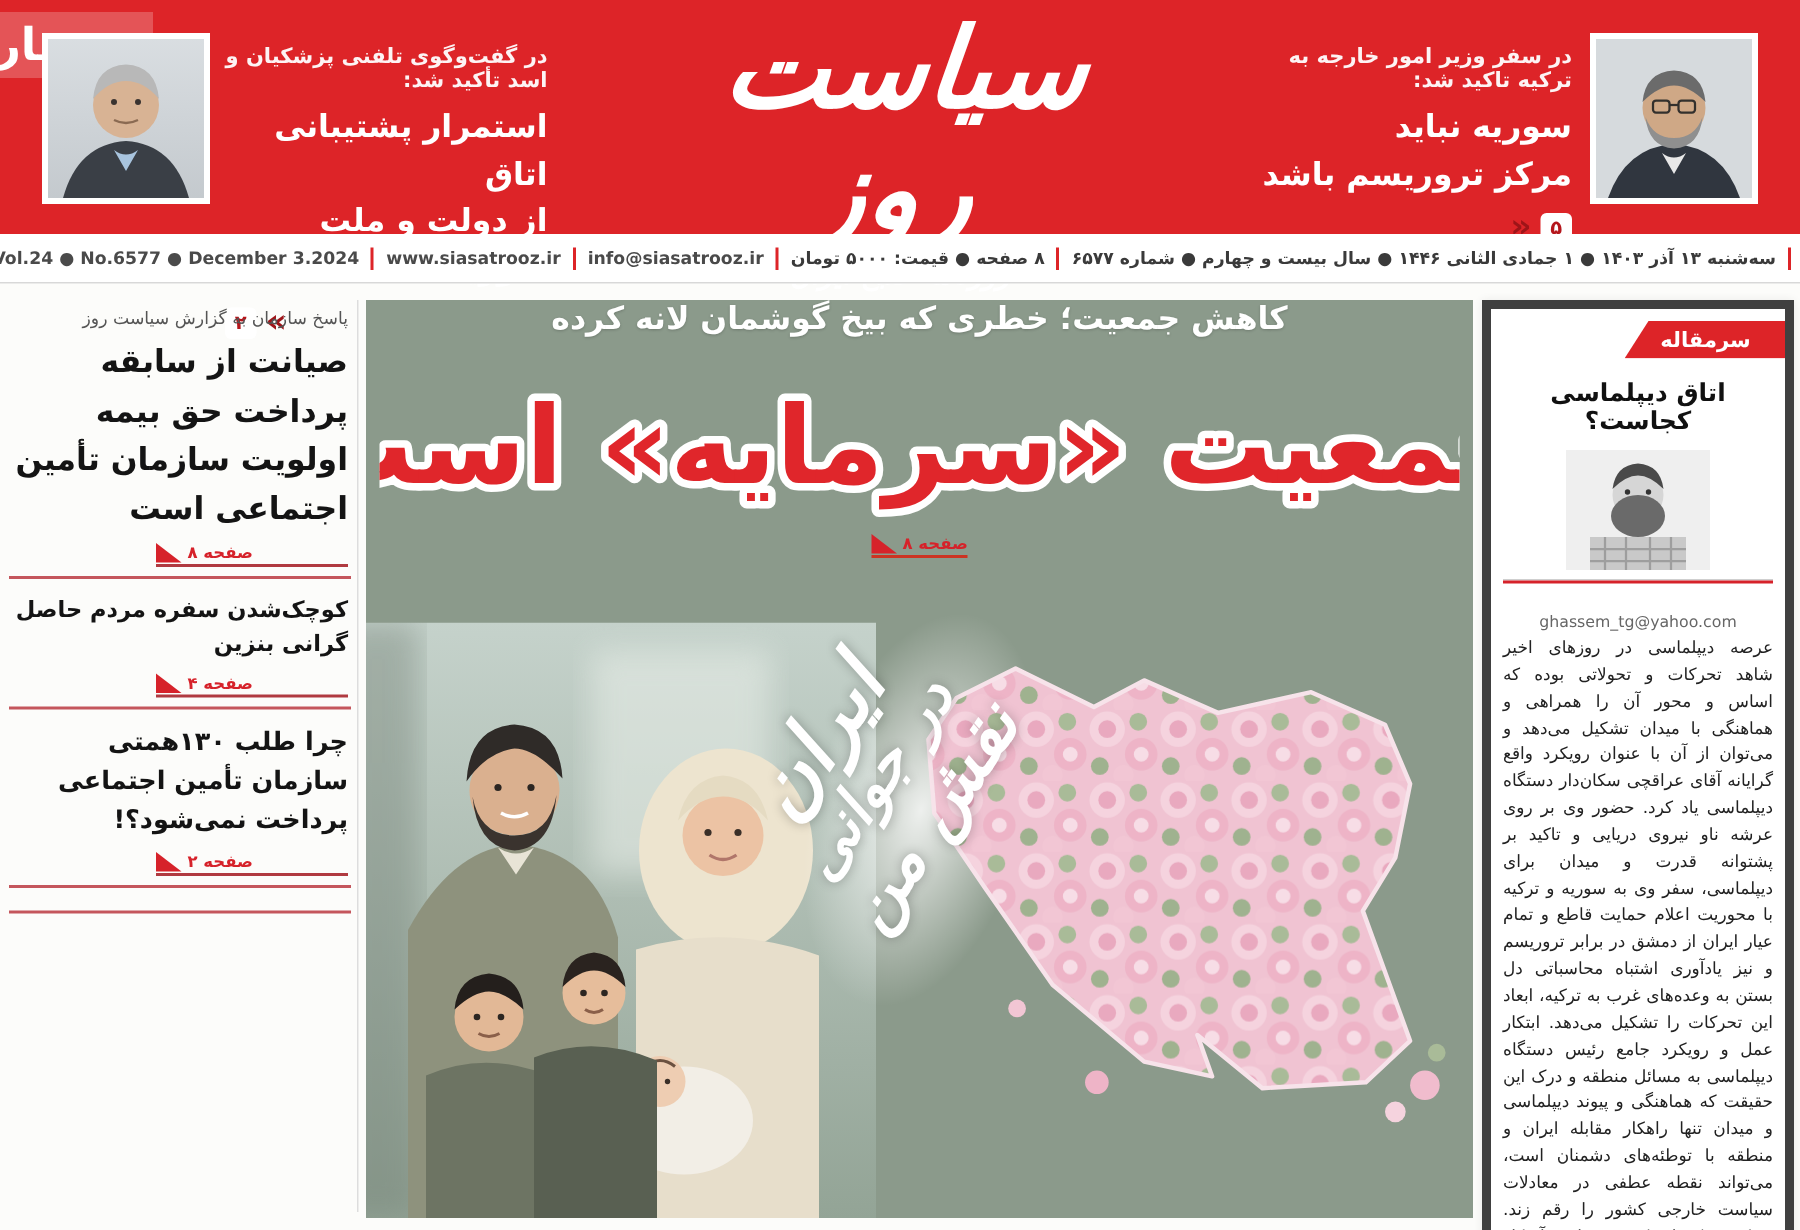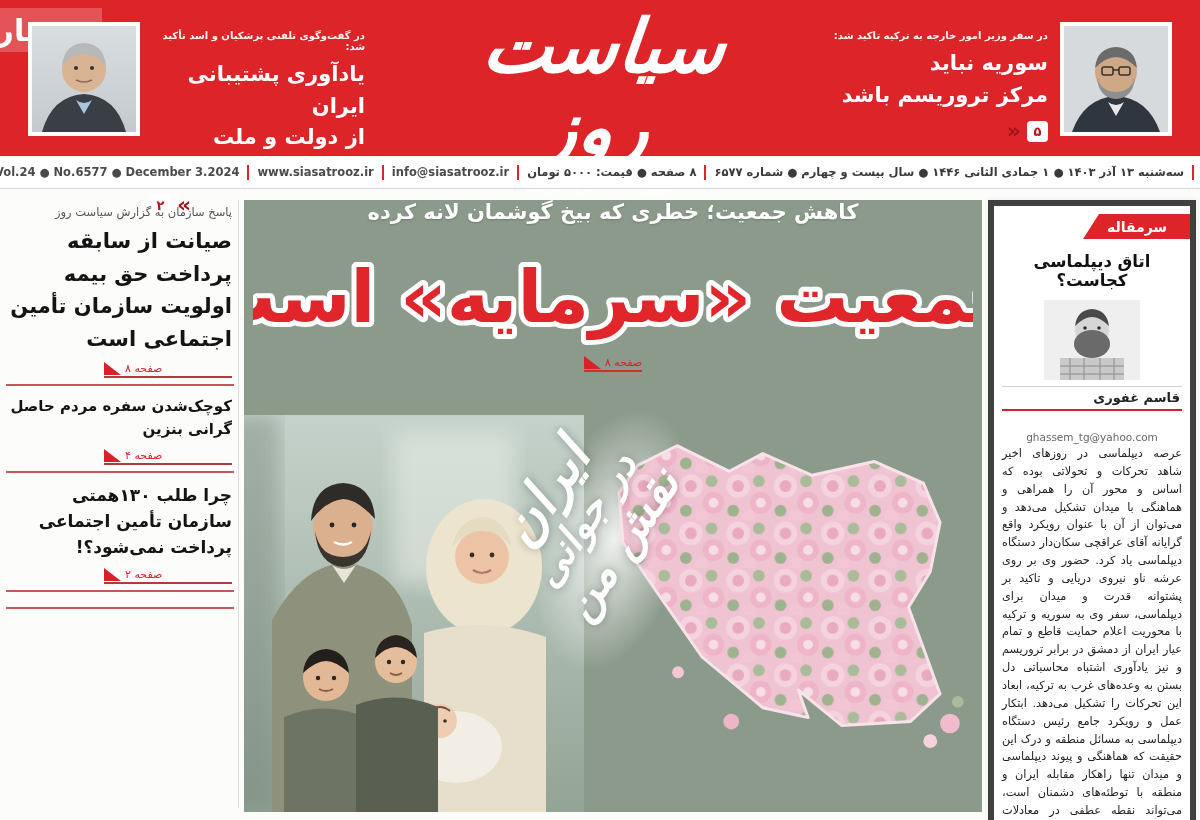--- a/index.html
+++ b/index.html
@@ -10,21 +10,21 @@
   .hdr { position:absolute; left:0; top:0; width:1200px; height:156px; background:#dd2428; }
   .watermark { position:absolute; left:-18px; top:8px; width:120px; height:44px; background:rgba(255,255,255,.22);
     color:#fff; font-weight:bold; font-size:30px; display:flex; align-items:center; justify-content:center; overflow:hidden; }
   .hdr-photo { position:absolute; top:22px; width:112px; height:114px; border:4px solid #fff; background:#cfd4d8; overflow:hidden; }
   .hdr-photo svg { display:block; }
   .hp-left { left:28px; }
   .hp-right { right:28px; }
   .hdr-txt { position:absolute; top:30px; direction:rtl; text-align:right; color:#fff; }
   .ht-left { left:150px; width:215px; }
   .ht-right { right:152px; width:230px; }
-  .hdr-kicker { font-size:10px; font-weight:bold; opacity:.95; margin-bottom:7px; }
+  .hdr-kicker { font-size:14px; font-weight:bold; opacity:.95; margin-bottom:7px; }
   .hdr-title { font-size:21px; font-weight:bold; line-height:1.5; }
   .pageflag { margin-top:9px; display:flex; align-items:center; gap:6px; direction:ltr; }
   .ht-left .pageflag { justify-content:flex-start; }
   .ht-right .pageflag { justify-content:flex-end; }
   .numbox { width:21px; height:21px; background:#fff; border-radius:4px; color:#b5161c; font-weight:bold;
     font-size:13px; display:inline-flex; align-items:center; justify-content:center; }
   .chev { color:#9e1418; font-size:22px; font-weight:bold; line-height:1; }
   .masthead { position:absolute; left:420px; top:6px; width:360px; text-align:center; color:#fff; }
   .masthead-title { font-family:"DejaVu Serif", serif; font-style:italic; font-weight:bold; font-size:74px;
     line-height:1.1; letter-spacing:-2px; transform:skewX(-6deg); }
@@ -44,21 +44,21 @@
   .leftcol { position:absolute; left:6px; top:196px; width:228px; direction:rtl; }
   .story { padding:9px 2px 6px; border-bottom:2px solid #c4565c; }
   .story-kicker { font-size:11.5px; font-weight:normal; color:#555; margin-bottom:6px; }
   .story-title { font-weight:bold; color:#141414; text-align:right; line-height:1.55; }
   .t-xl { font-size:21px; }
   .t-lg { font-size:15px; }
   .t-md { font-size:17px; }
   .pageref { display:flex; align-items:flex-end; gap:4px; direction:ltr; margin-top:7px;
     border-bottom:2px solid #b03a40; width:128px; padding-bottom:1px; }
   .tri { width:0; height:0; border-bottom:13px solid #d6222a; border-right:17px solid transparent; }
-  .pageref-label { color:#d6222a; font-size:11px; font-weight:normal; }
+  .pageref-label { color:#d6222a; font-size:11px; font-weight:bold; }
   .section-band { position:relative; margin:12px 28px 4px 0; width:196px; height:25px; background:#9a9a9a; }
   .section-band .arrow { position:absolute; left:-14px; top:0; width:0; height:0;
     border-top:12.5px solid transparent; border-bottom:12.5px solid transparent; border-left:26px solid #d6222a; }
   .section-band .lbl { position:absolute; right:10px; top:0; height:25px; display:flex; align-items:center;
     color:#fff; font-size:13.5px; font-weight:bold; }
 
   
   .mainblock { position:absolute; left:244px; top:200px; width:738px; height:612px; background:#8b9a8b; overflow:hidden; }
   .main-kicker { text-align:center; color:#fff; font-size:21px; font-weight:bold; text-shadow:0 1px 2px rgba(0,0,0,.2); }
   .main-headline-svg { display:block; margin:10px auto 0; }
@@ -112,21 +112,21 @@
         <circle cx="52" cy="44" r="22" fill="#d8b394"></circle>
         <path d="M30,40 Q32,18 52,17 Q72,18 74,40 Q64,28 52,28 Q40,28 30,40 Z" fill="#b8b8b8"></path>
         <circle cx="44" cy="42" r="2" fill="#3a3330"></circle>
           <circle cx="60" cy="42" r="2" fill="#3a3330"></circle>
         <path d="M44,54 Q52,58 60,54" stroke="#8a6a52" stroke-width="1.5" fill="none"></path>
       </svg>
     </div>
     <div class="hdr-txt ht-left">
       <div class="hdr-kicker">در گفت‌وگوی تلفنی پزشکیان و اسد تأکید شد:</div>
       <div class="hdr-title">
-        <span>یادآوری پشتیبانی ایران</span><br>
+        <span>استمرار پشتیبانی اتاق</span><br>
         <span>از دولت و ملت سوریه</span>
       </div>
       <div class="pageflag">
         <span class="numbox">۲</span>
         <span class="chev">«</span>
       </div>
     </div>
 
     <div class="masthead">
       <div class="masthead-title">سیاست روز</div>
@@ -312,21 +312,20 @@
       <circle cx="48" cy="30" r="17" fill="#d6d6d6"></circle>
       <path d="M31,26 Q33,10 48,9 Q63,10 65,26 Q56,17 48,17 Q40,17 31,26 Z" fill="#4a4a4a"></path>
       <ellipse cx="48" cy="44" rx="18" ry="14" fill="#6a6a6a"></ellipse>
       <circle cx="41" cy="28" r="1.8" fill="#333"></circle>
         <circle cx="55" cy="28" r="1.8" fill="#333"></circle>
       <rect x="16" y="58" width="64" height="22" fill="#c9c9c9"></rect>
       <path d="M26,58 V80 M40,58 V80 M56,58 V80 M70,58 V80 M16,66 H80 M16,74 H80" stroke="#9e9e9e" stroke-width="1.5"></path>
     </svg>
 
     <div class="edit-rule1"></div>
-    <div class="edit-author">قاسم غفوری</div>
     <div class="edit-rule2"></div>
     <div class="edit-email">ghassem_tg@yahoo.com</div>
 
     <div class="edit-body">
       <p>عرصه دیپلماسی در روزهای اخیر شاهد تحرکات و تحولاتی بوده که اساس و محور آن را همراهی و هماهنگی با میدان تشکیل می‌دهد و می‌توان از آن با عنوان رویکرد واقع گرایانه آقای عراقچی سکان‌دار دستگاه دیپلماسی یاد کرد. حضور وی بر روی عرشه ناو نیروی دریایی و تاکید بر پشتوانه قدرت و میدان برای دیپلماسی، سفر وی به سوریه و ترکیه با محوریت اعلام حمایت قاطع و تمام عیار ایران از دمشق در برابر تروریسم و نیز یادآوری اشتباه محاسباتی دل بستن به وعده‌های غرب به ترکیه، ابعاد این تحرکات را تشکیل می‌دهد. ابتکار عمل و رویکرد جامع رئیس دستگاه دیپلماسی به مسائل منطقه و درک این حقیقت که هماهنگی و پیوند دیپلماسی و میدان تنها راهکار مقابله ایران و منطقه با توطئه‌های دشمنان است، می‌تواند نقطه عطفی در معادلات سیاست خارجی کشور را رقم زند. رویکردی که از یک سو پیامی آشکار برای متحدان و دوستان ایران در منطقه و جهان است که اقتدار و آمادگی کامل ایران برای پیوندی ناگسستنی علیه توطئه‌های دشمنان را مورد تاکید قرار می‌دهد که می تواند سرآغازی باشد برای اقدام ضروری و الزام آور وعده صادق ۳ علیه رژیم صهیونیستی که قطعا تغییر دهنده معادلات بحران‌ساز برهم زنندگان امنیت منطقه با محوریت آمریکا و رژیم صهیونیستی خواهد بود. از سوی دیگر این رویکرد، پیامی واضح و صریح برای دشمنان ایران و منطقه است که بدانند به سازش کشاندن ایران و حذف آن از معادلات منطقه یک توهم خام است که محقق نخواهد شد.</p>
 
     </div>
   </div>
 
 </div>

